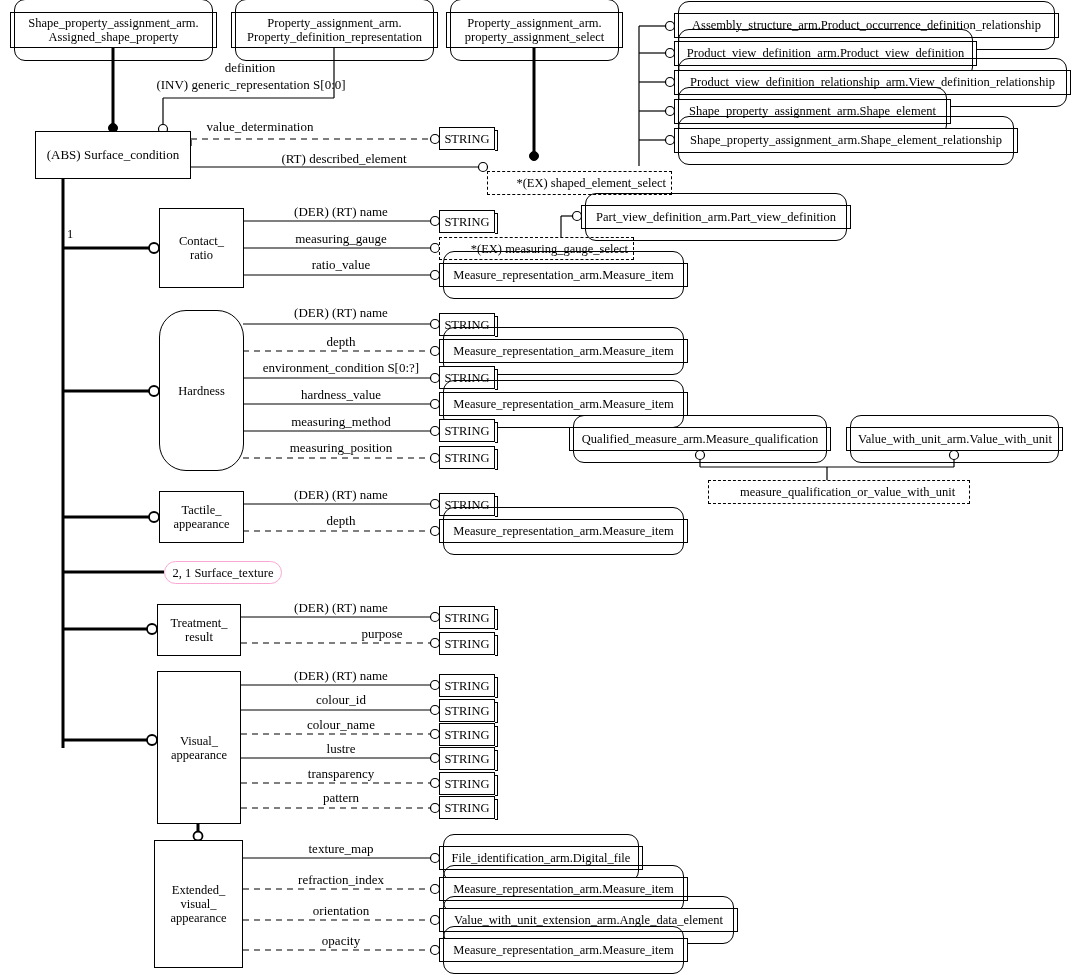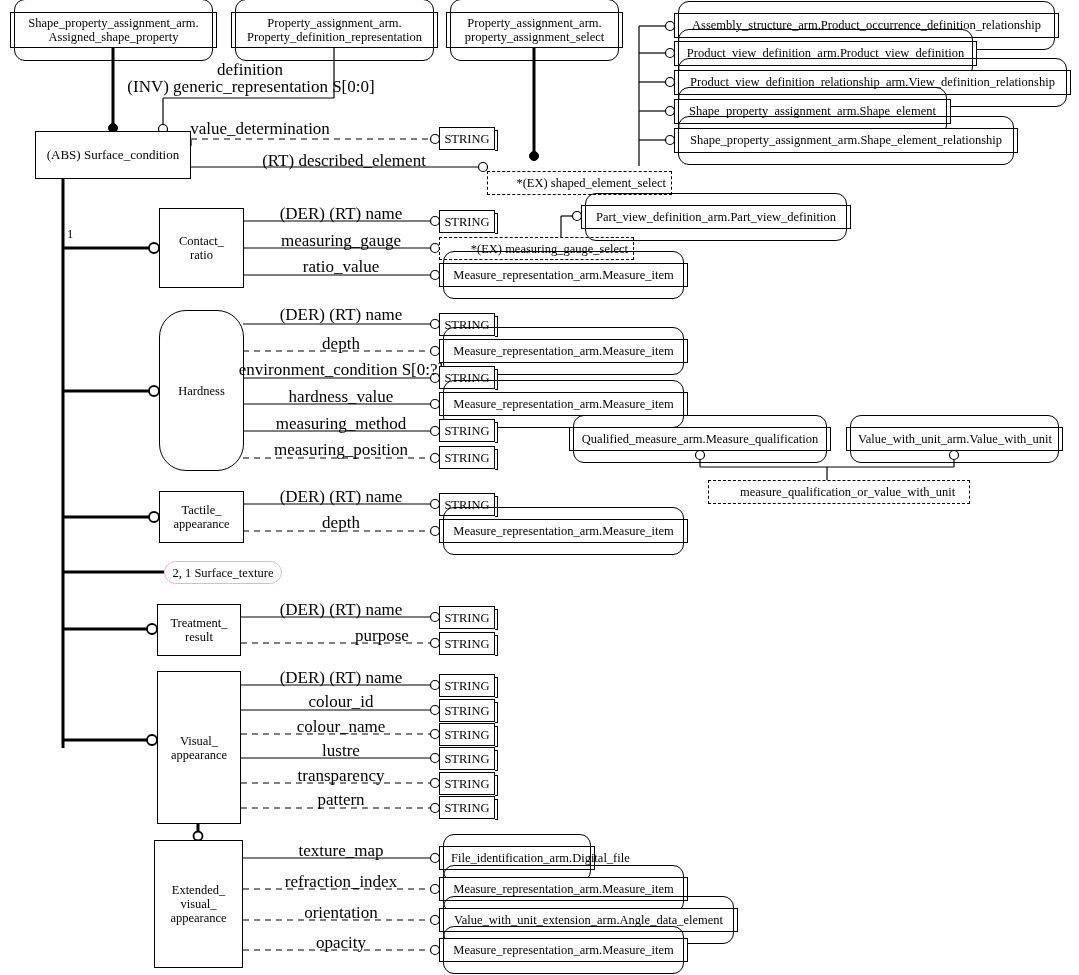--- a/index.html
+++ b/index.html
@@ -90,21 +90,21 @@
   
   .pageref {
     border: 1px solid #f9a8d4;
     border-radius: 13px;
     font-size: 12.5px;
     padding: 0 10px;
   }
   
   .lbl {
     position: absolute;
-    font-size: 17px;
+    font-size: 13px;
     white-space: nowrap;
     line-height: 1.1;
     text-align: center;
   }
   .lbl.center { transform: translateX(-50%); }
   .num {
     position: absolute;
     font-size: 12.5px;
   }
 </style>
@@ -462,21 +462,21 @@
       <span>visual_</span><br>
       <span>appearance</span>
     </span>
   </div>
 
   <div class="lbl center" style="left:341px; top:842px;"><span>texture_map</span></div>
   <div class="lbl center" style="left:341px; top:873px;"><span>refraction_index</span></div>
   <div class="lbl center" style="left:341px; top:904px;"><span>orientation</span></div>
   <div class="lbl center" style="left:341px; top:934px;"><span>opacity</span></div>
 
-  <div class="node schemaref" style="left:439px; top:846px; width:156px; height:24px;">
+  <div class="node schemaref" style="left:439px; top:846px; width:204px; height:24px;">
     <div class="inner">
       <span>File_identification_arm.Digital_file</span>
     </div>
   </div>
   <div class="node schemaref" style="left:439px; top:877px; width:249px; height:24px;">
     <div class="inner">
       <span>Measure_representation_arm.Measure_item</span>
     </div>
   </div>
   <div class="node schemaref" style="left:439px; top:908px; width:299px; height:24px;">

